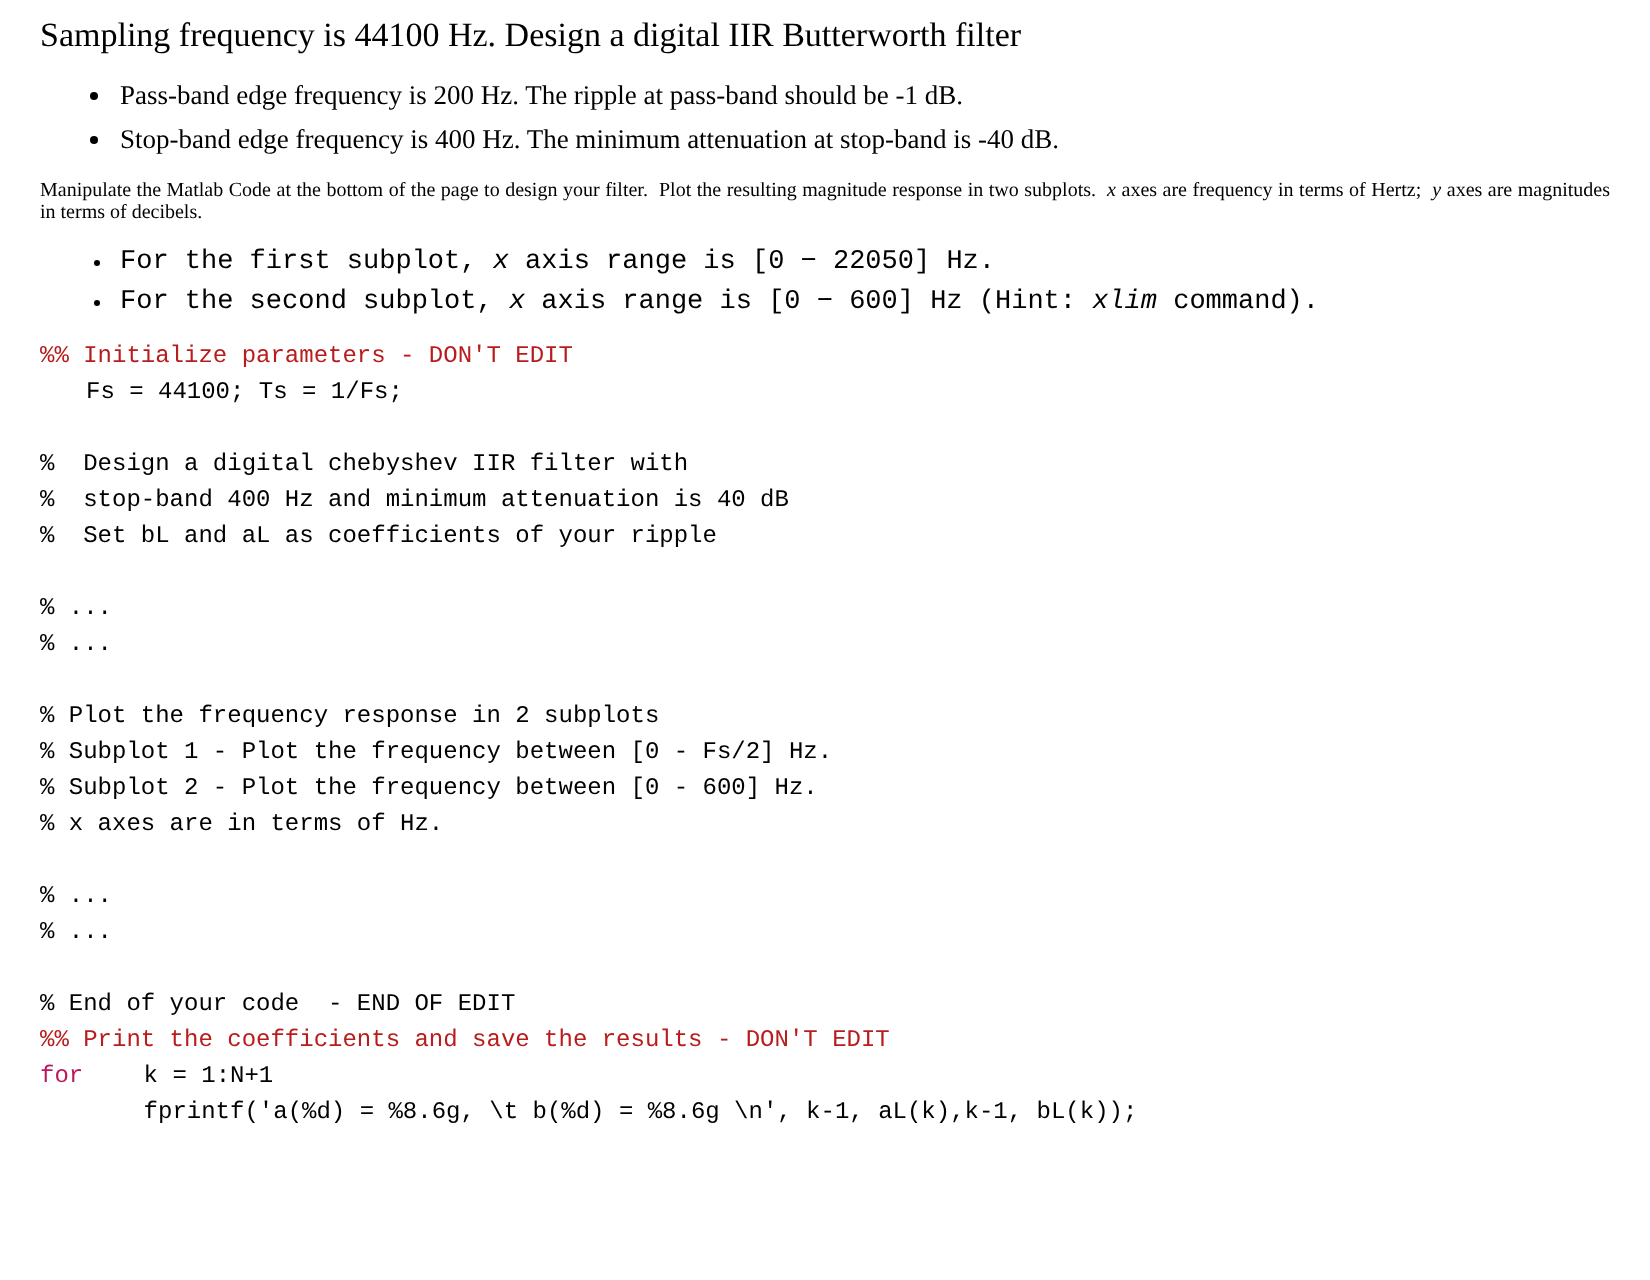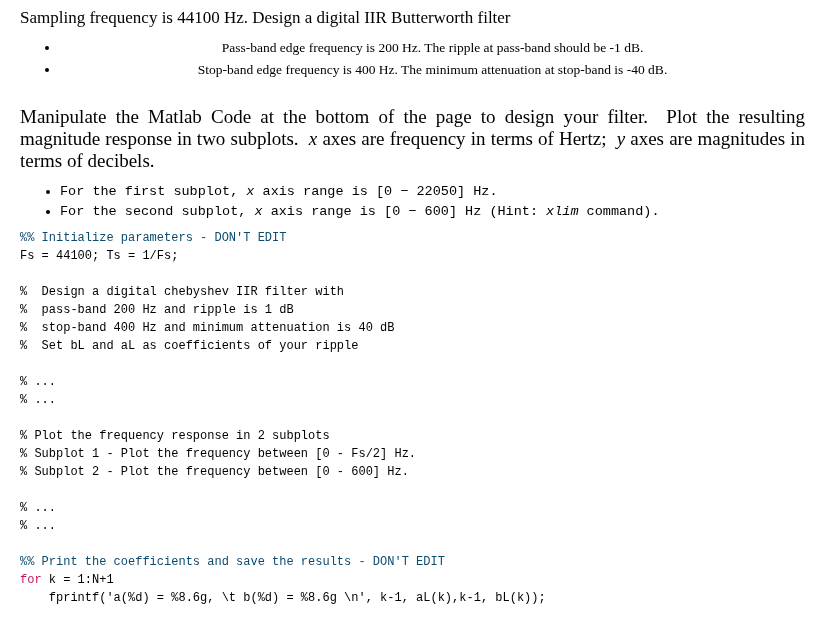--- a/index.html
+++ b/index.html
@@ -16,29 +16,28 @@
       min-height: 640px;
       padding: 8px 20px 20px 20px;
     }
     .intro-text {
       font-size: 17px;
       margin-bottom: 12px;
     }
     .bullet-list {
       list-style: disc;
       margin-left: 40px;
-      margin-bottom: 28px;
-      text-align: center;
+      margin-bottom: 12px;
     }
     .bullet-list li {
       margin-bottom: 6px;
       font-size: 13.5px;
     }
     .paragraph {
-      font-size: 19px;
+      font-size: 10px;
       margin-bottom: 12px;
       text-align: justify;
     }
     .sub-bullet-list {
       list-style: disc;
       margin-left: 40px;
       margin-bottom: 10px;
       font-family: Liberation Mono, monospace;
     }
     .sub-bullet-list li {
@@ -49,30 +48,31 @@
       font-style: italic;
     }
     .code-block {
       font-family: "Courier New", Courier, monospace;
       font-size: 12px;
       color: #000000;
       line-height: 1.5;
       margin-top: 6px;
     }
     .code-block .comment-green {
-      color: #0c4a6e;
+      color: #b91c1c;
     }
     .code-block .comment-gray {
       color: #000000;
     }
     .code-block .keyword-blue {
       color: #be185d;
     }
     .code-block .normal {
       color: #000000;
+      margin-left: 23px;
     }
     .code-line {
       display: block;
       white-space: pre;
     }
   </style>
 </head>
 <body>
 
 <p class="intro-text">Sampling frequency is 44100 Hz.  Design a digital IIR Butterworth filter</p>
@@ -94,31 +94,32 @@
   <li>
     For the second subplot, <em class="math">x</em> axis range is [0 − 600] Hz (Hint: <em class="math">xlim</em> command).
   </li>
 </ul>
 
 <div class="code-block">
   <span class="code-line comment-green">%% Initialize parameters - DON'T EDIT</span>
   <span class="code-line normal">Fs = 44100; Ts = 1/Fs;</span>
   <span class="code-line">&nbsp;</span>
   <span class="code-line comment-gray">%  Design a digital chebyshev IIR filter with</span>
-  <span class="code-line comment-gray">%  pass-band 200 Hz and ripple is 1 dB</span>
   <span class="code-line comment-gray">%  stop-band 400 Hz and minimum attenuation is 40 dB</span>
   <span class="code-line comment-gray">%  Set bL and aL as coefficients of your ripple</span>
   <span class="code-line">&nbsp;</span>
   <span class="code-line comment-gray">% ...</span>
   <span class="code-line comment-gray">% ...</span>
   <span class="code-line">&nbsp;</span>
   <span class="code-line comment-gray">% Plot the frequency response in 2 subplots</span>
   <span class="code-line comment-gray">% Subplot 1 - Plot the frequency between [0 - Fs/2] Hz.</span>
   <span class="code-line comment-gray">% Subplot 2 - Plot the frequency between [0 - 600] Hz.</span>
+  <span class="code-line comment-gray">% x axes are in terms of Hz.</span>
   <span class="code-line">&nbsp;</span>
   <span class="code-line comment-gray">% ...</span>
   <span class="code-line comment-gray">% ...</span>
   <span class="code-line">&nbsp;</span>
+  <span class="code-line comment-gray">% End of your code  - END OF EDIT</span>
   <span class="code-line comment-green">%% Print the coefficients and save the results - DON'T EDIT</span>
   <span class="code-line"><span class="keyword-blue">for</span><span class="normal"> k = 1:N+1</span></span>
   <span class="code-line normal">    fprintf('a(%d) = %8.6g, \t b(%d) = %8.6g \n', k-1, aL(k),k-1, bL(k));</span>
 
 </div>
 
 </body></html>

